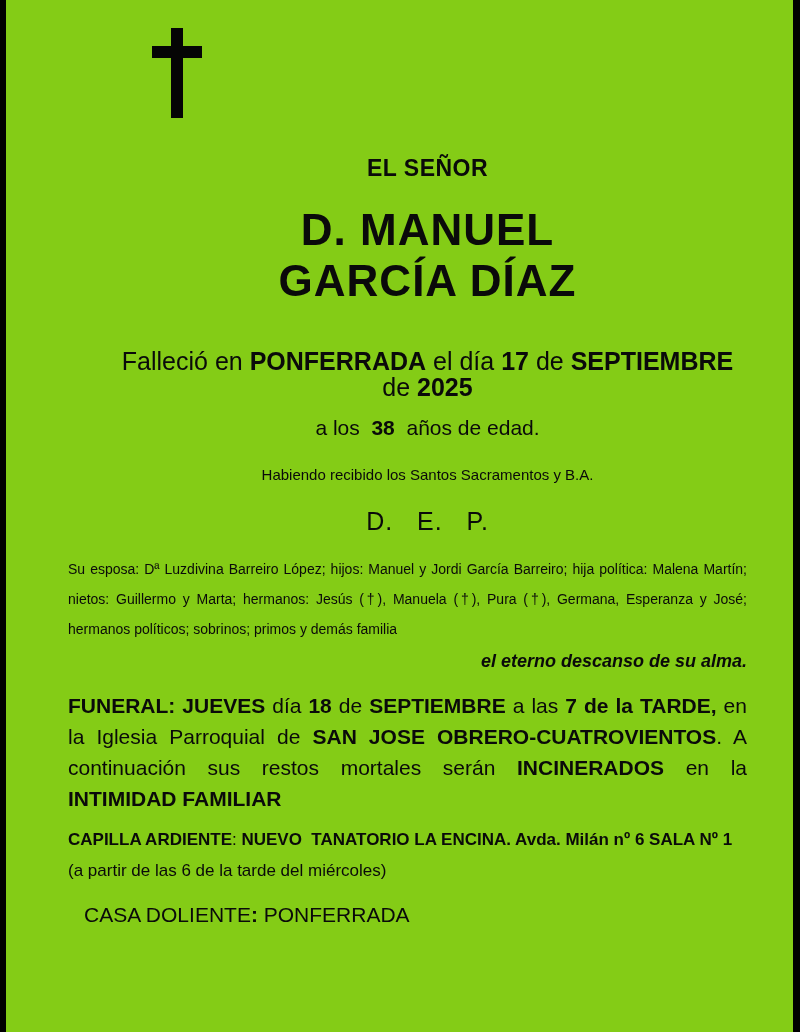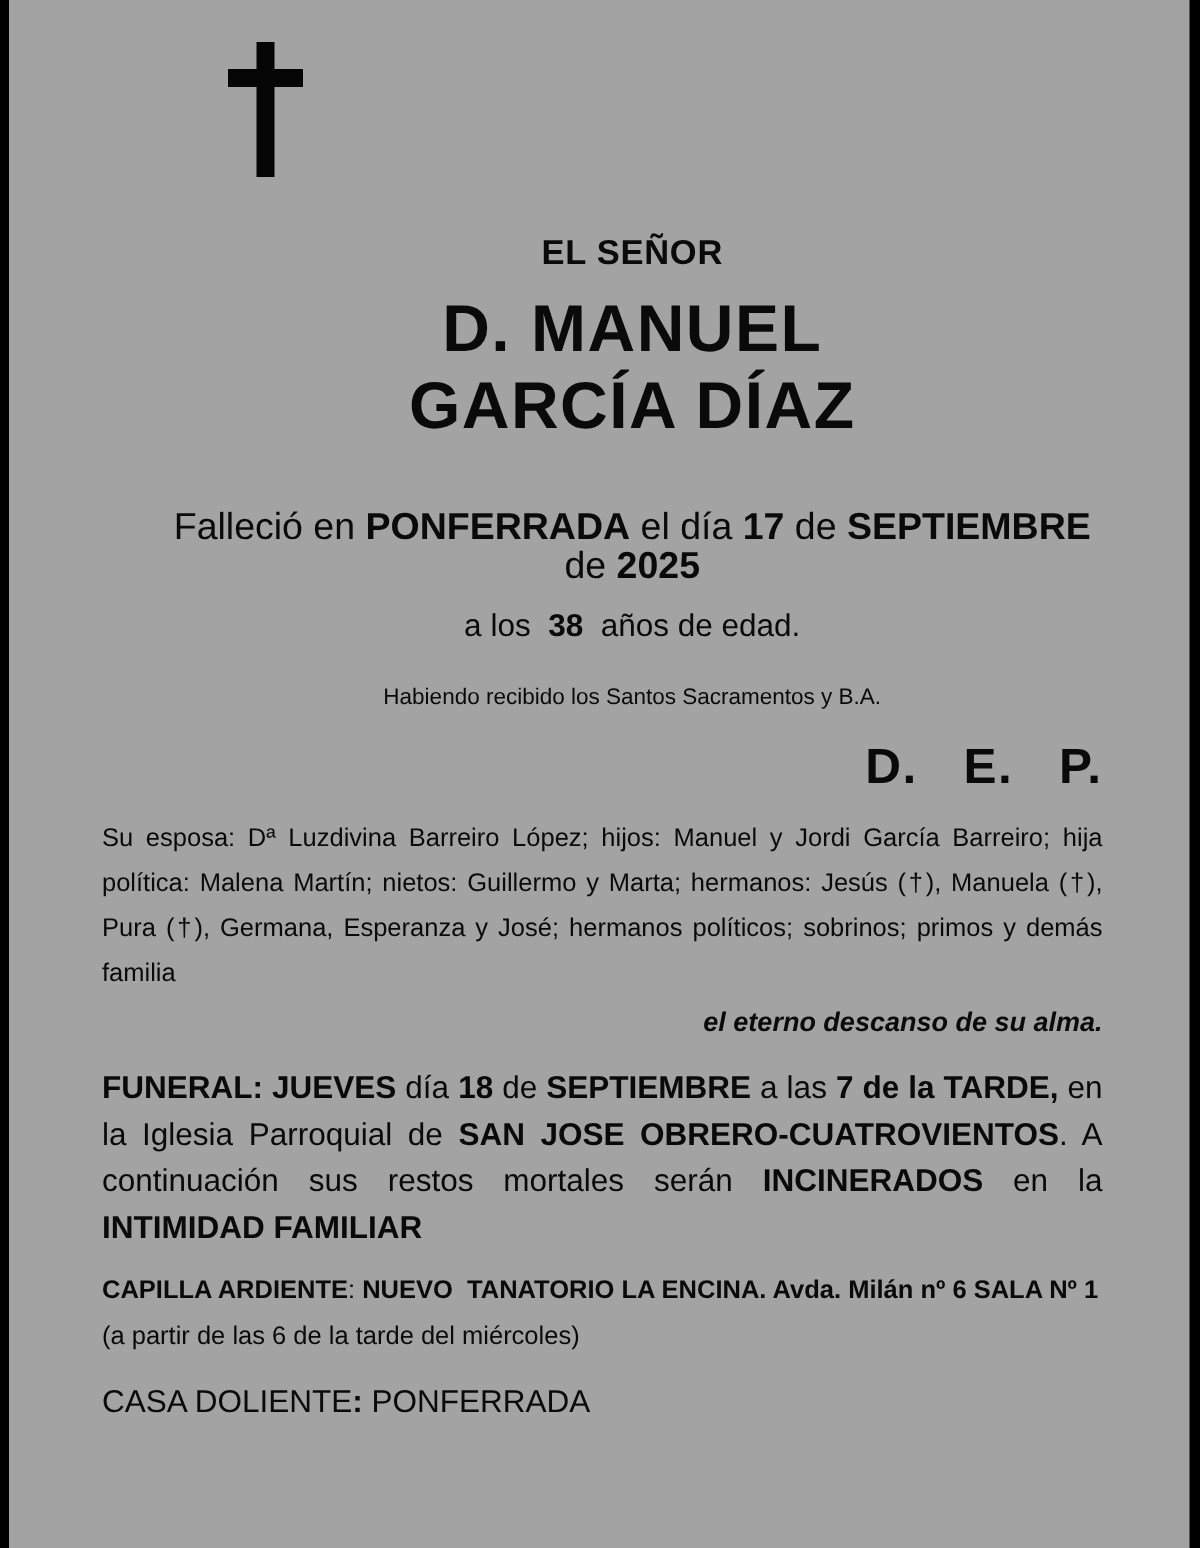--- a/index.html
+++ b/index.html
@@ -5,24 +5,24 @@
   html,body{margin:0;padding:0;background:#ffffff;}
   body{
     width:800px;height:1032px;
     font-family:"Liberation Sans","DejaVu Sans",sans-serif;
     color:#0a0a0a;
     -webkit-font-smoothing:antialiased;
   }
   .sheet{
     box-sizing:border-box;
     width:800px;height:1032px;
-    background:#a3a3a3;
+    background:#84cc16;
     border-left:6px solid #000;
     border-right:7px solid #000;
-    padding:0 58px 0 62px;
+    padding:0 46px 0 62px;
     overflow:hidden;
   }
   .b{font-weight:700;}
 
   .cross{
     position:relative;
     width:50px;height:90px;
     margin:28px 0 0 84px;
   }
   .cross .vbar{
@@ -36,46 +36,45 @@
 
   .center-block{ text-align:center; margin-left:40px; }
 
   .header-label{
     margin-top:36px;
     font-size:23px;font-weight:700;
     letter-spacing:.5px;
     line-height:28px;
   }
   .deceased-name{
-    margin-top:12px;
+    margin-top:22px;
     font-size:44px;font-weight:700;
     letter-spacing:1px;
     line-height:51px;
   }
   .death-line{
     margin-top:42px;
     font-size:25px;line-height:26px;
   }
   .age-line{
     margin-top:15px;
     font-size:21px;line-height:26px;
   }
   .sacraments-line{
     margin-top:21px;
     font-size:15px;line-height:26px;
   }
   .dep-line{
     margin-top:18px;
-    font-size:33px;font-weight:700;line-height:30px;
+    font-size:25px;font-weight:400;line-height:30px;
     letter-spacing:1px;
-    text-align:right;
   }
   .family-par{
     margin-top:18px;
-    font-size:17px;line-height:30px;
+    font-size:14px;line-height:30px;
     text-align:justify;
   }
   .request-par{
     margin-top:6px;
     font-size:18px;line-height:23px;
     text-align:right;
     font-weight:700;font-style:italic;
   }
   .funeral-par{
     margin-top:17px;
@@ -84,20 +83,21 @@
   }
   .chapel-par{
     margin-top:10px;
     font-size:17px;line-height:31px;
     text-align:left;
   }
   .house-par{
     margin-top:16px;
     font-size:21px;line-height:26px;
     text-align:left;
+    margin-left:16px;
   }
 </style>
 </head>
 <body>
 
 <div class="sheet">
 
   <div class="cross">
     <div class="vbar"></div>
     <div class="hbar"></div>

